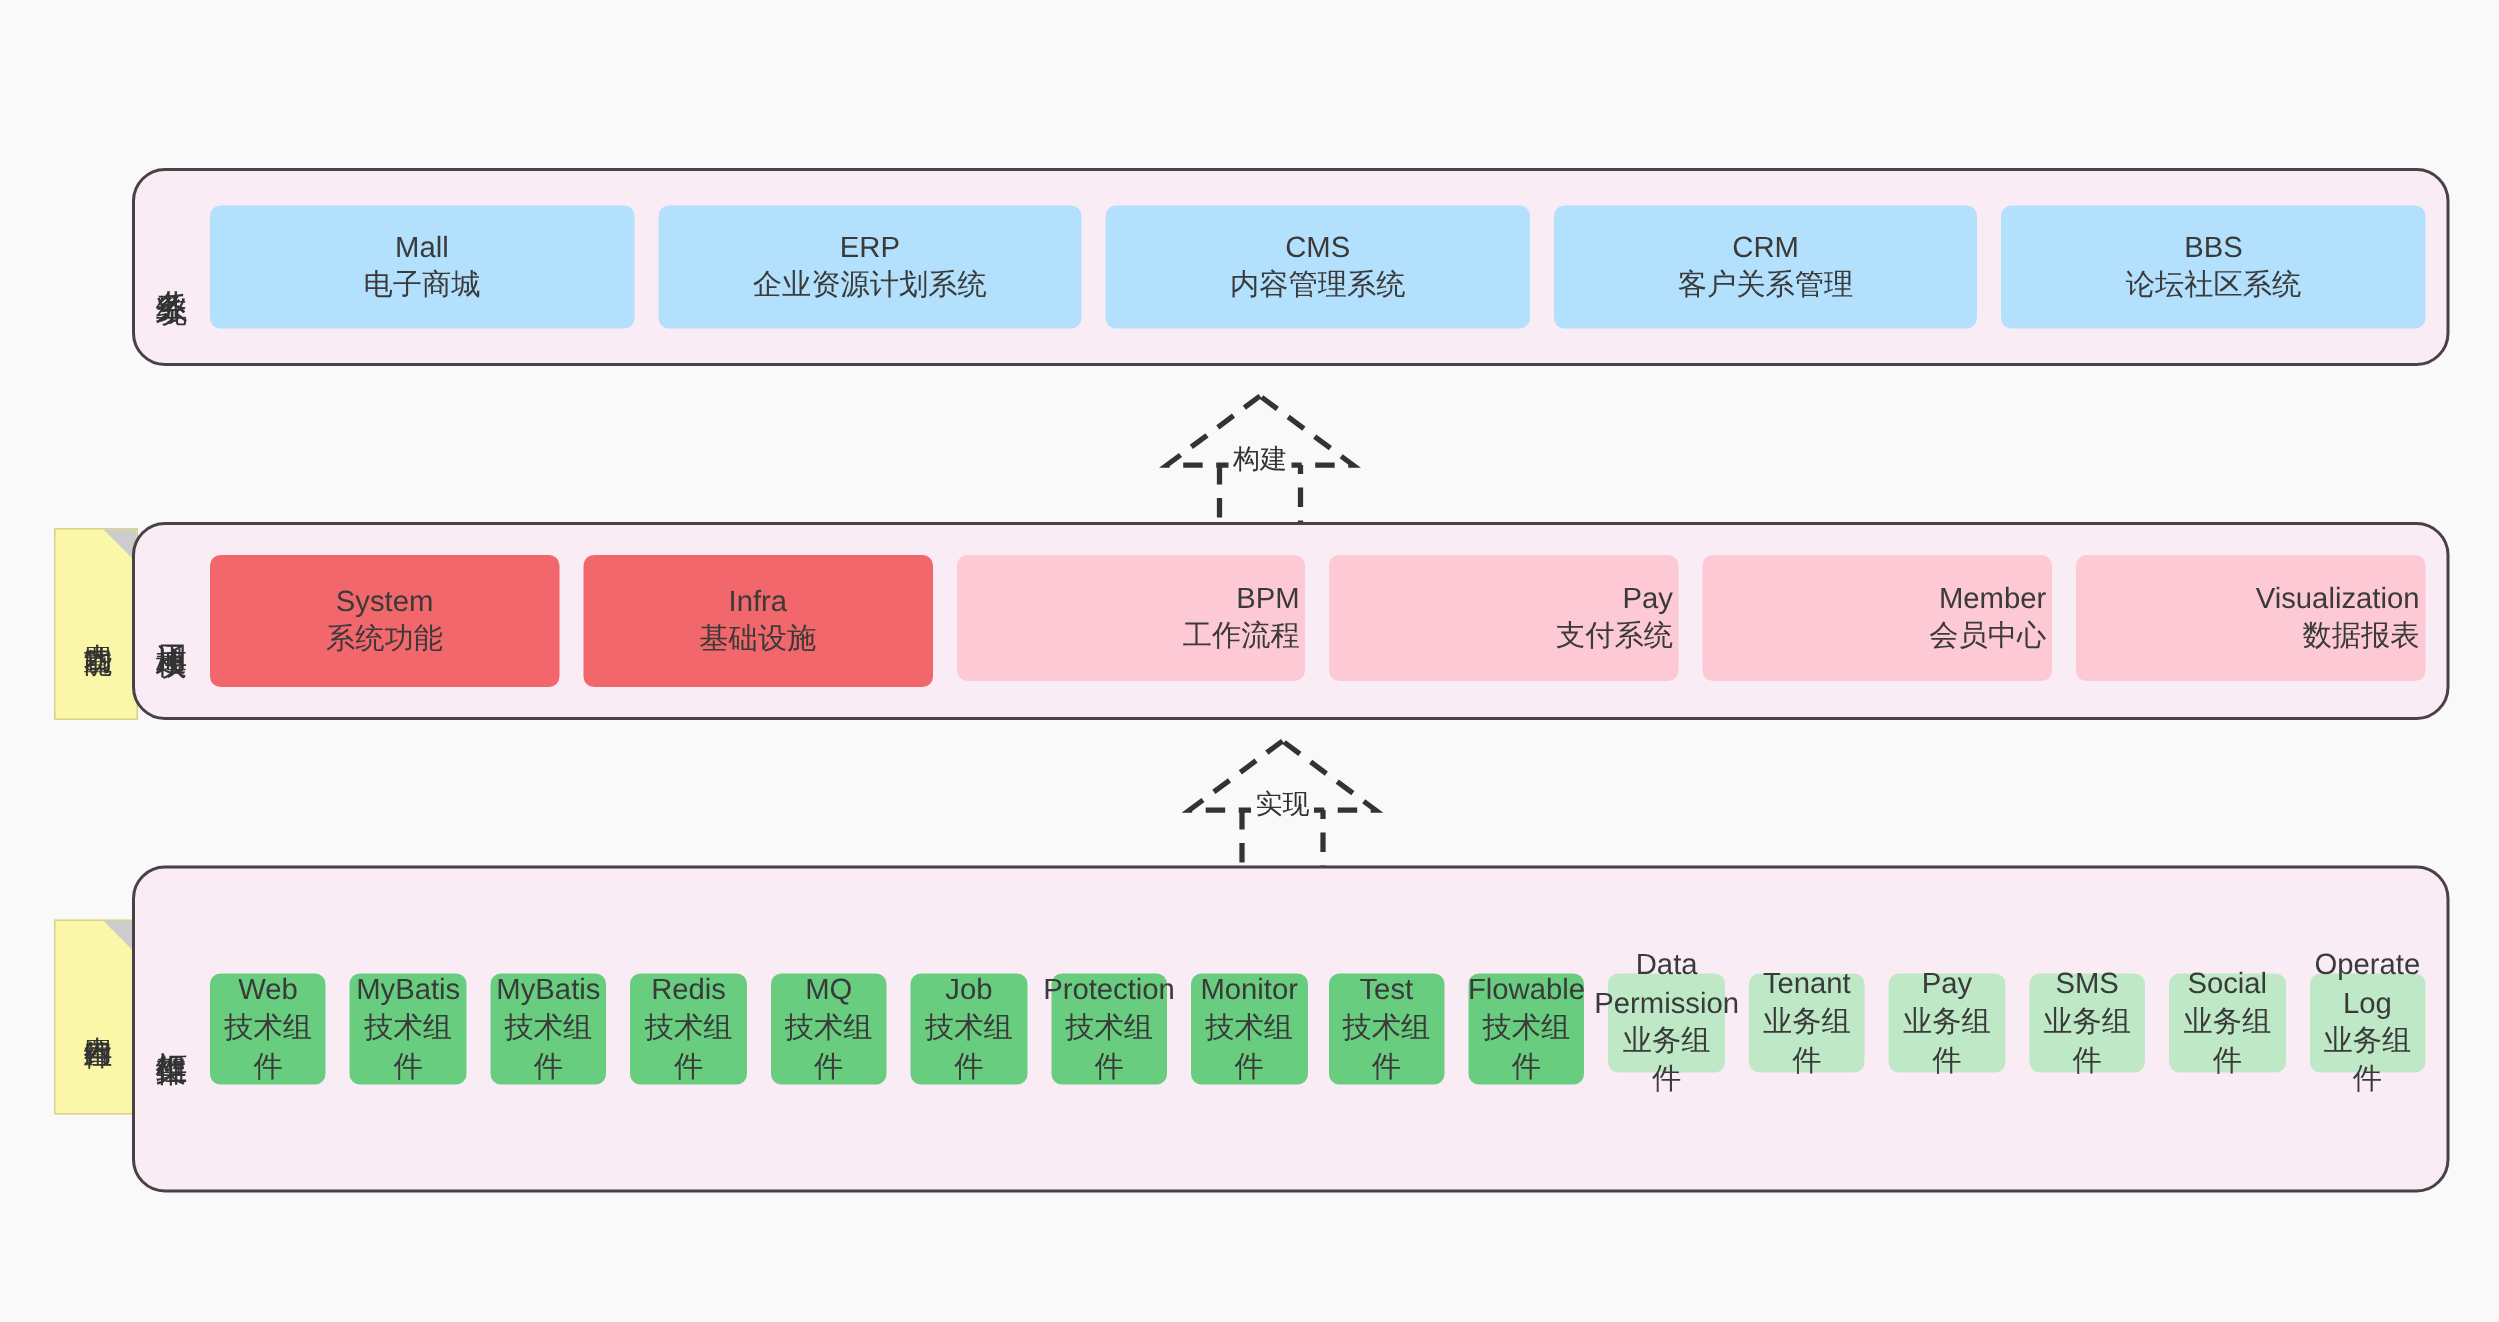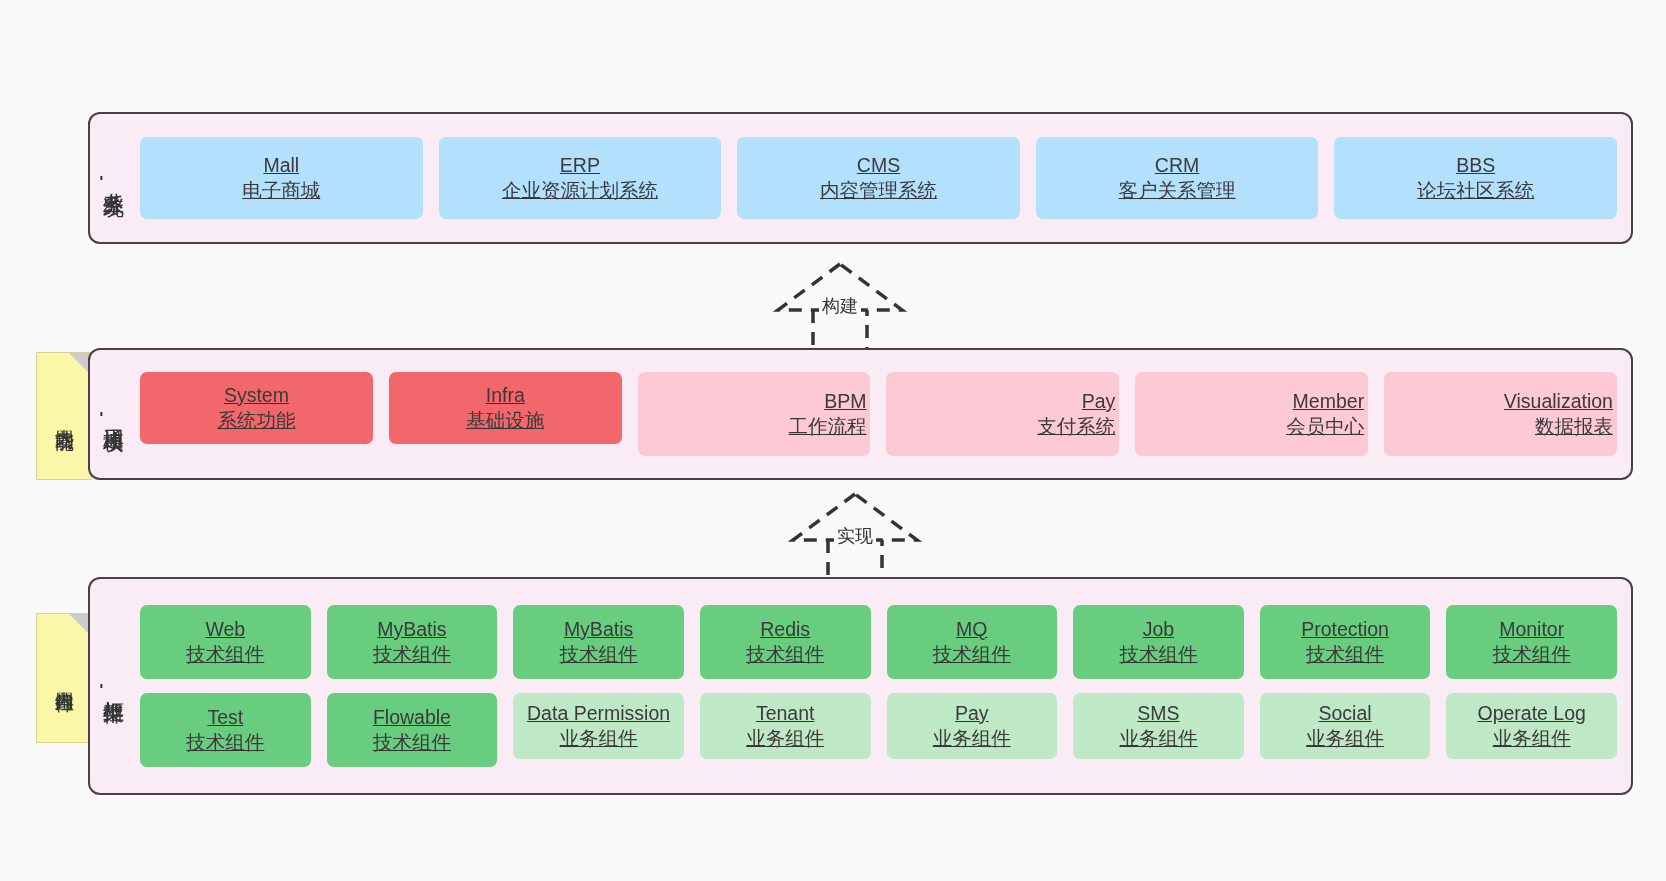--- a/index.html
+++ b/index.html
@@ -13,24 +13,23 @@
     overflow: hidden;
     position: relative;
   }
 
   
   .layer {
     position: absolute;
     box-sizing: border-box;
     background: #f9ecf5;
     border: 2px solid #4a4047;
-    border-radius: 12px;
+    border-radius: 22px;
     display: flex;
     align-items: stretch;
-    text-decoration: underline;
   }
   .layer-title {
     flex: 0 0 auto;
     width: 46px;
     display: flex;
     align-items: center;
     justify-content: center;
     font-size: 21px;
     line-height: 1.18;
     letter-spacing: 1px;
@@ -47,21 +46,21 @@
     gap: 0;
   }
   .row {
     display: flex;
     width: 100%;
     gap: 16px;
     align-items: stretch;
   }
   .rows {
     display: flex;
-    flex-direction: column;
+    flex-direction: row;
     width: 100%;
     gap: 14px;
     justify-content: center;
   }
 
   
   .box {
     flex: 1 1 0;
     min-width: 0;
     border-radius: 7px;
@@ -73,21 +72,21 @@
     font-size: 19.5px;
     line-height: 1.30;
     color: #3a3a3a;
     box-sizing: border-box;
     padding: 6px 4px;
   }
   .box .en  { display: block; }
   .box .cn  { display: block; }
 
   .box-blue       { background: #b3e0fc; height: 82px; }
-  .box-red        { background: #f2676b; height: 72px; }
+  .box-red        { background: #f2676b; height: 88px; }
   .box-pink       { background: #fcc9d4; height: 84px; align-items: flex-end; }
   .box-green      { background: #68cd7e; height: 74px; }
   .box-lightgreen { background: #bfe9c6; height: 66px; }
 
   
   #layer-business { left: 88px;  top: 112px; width: 1545px; height: 132px; }
   #layer-common   { left: 88px;  top: 348px; width: 1545px; height: 132px; }
   #layer-frame    { left: 88px;  top: 577px; width: 1545px; height: 218px; }
 
   

